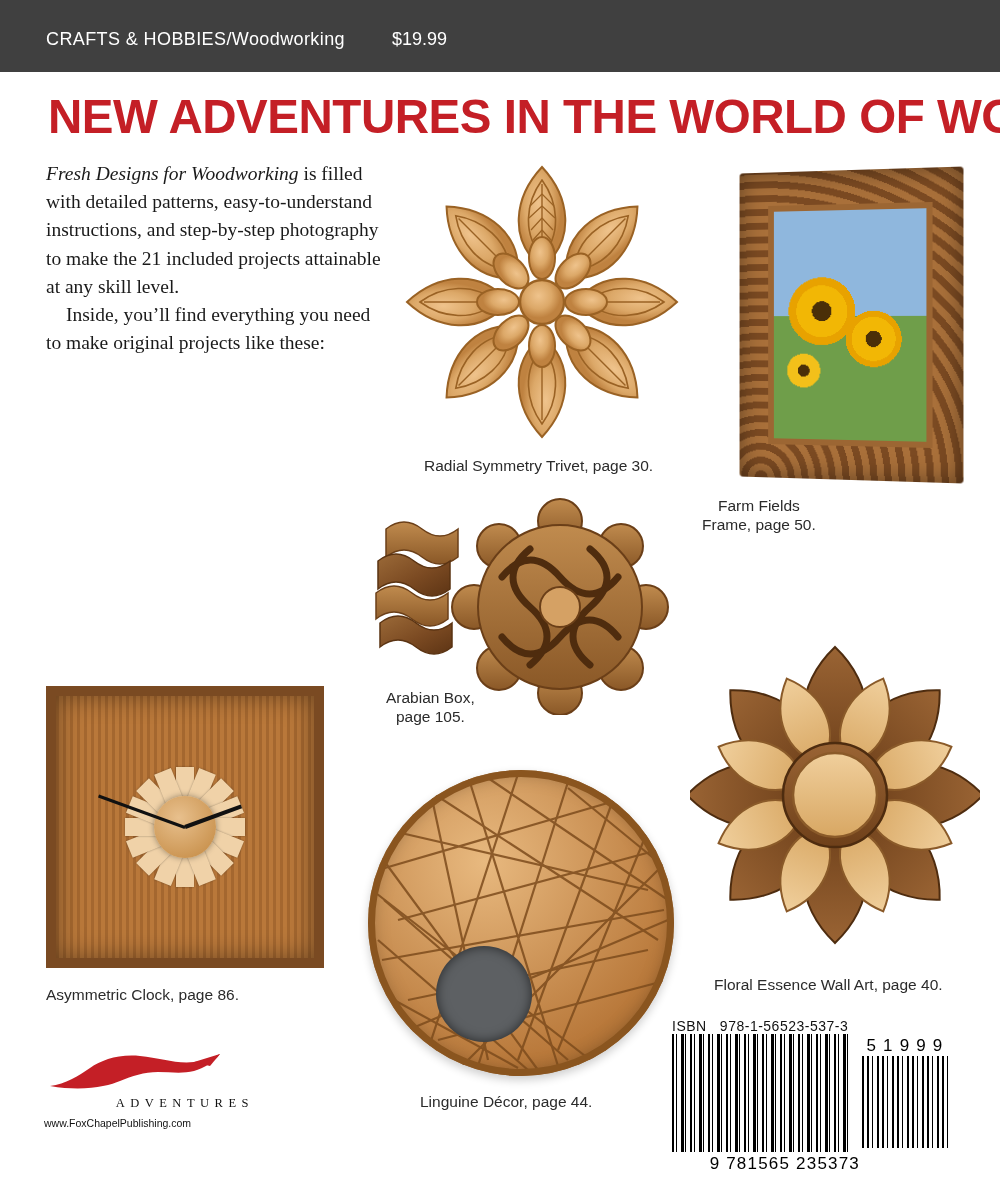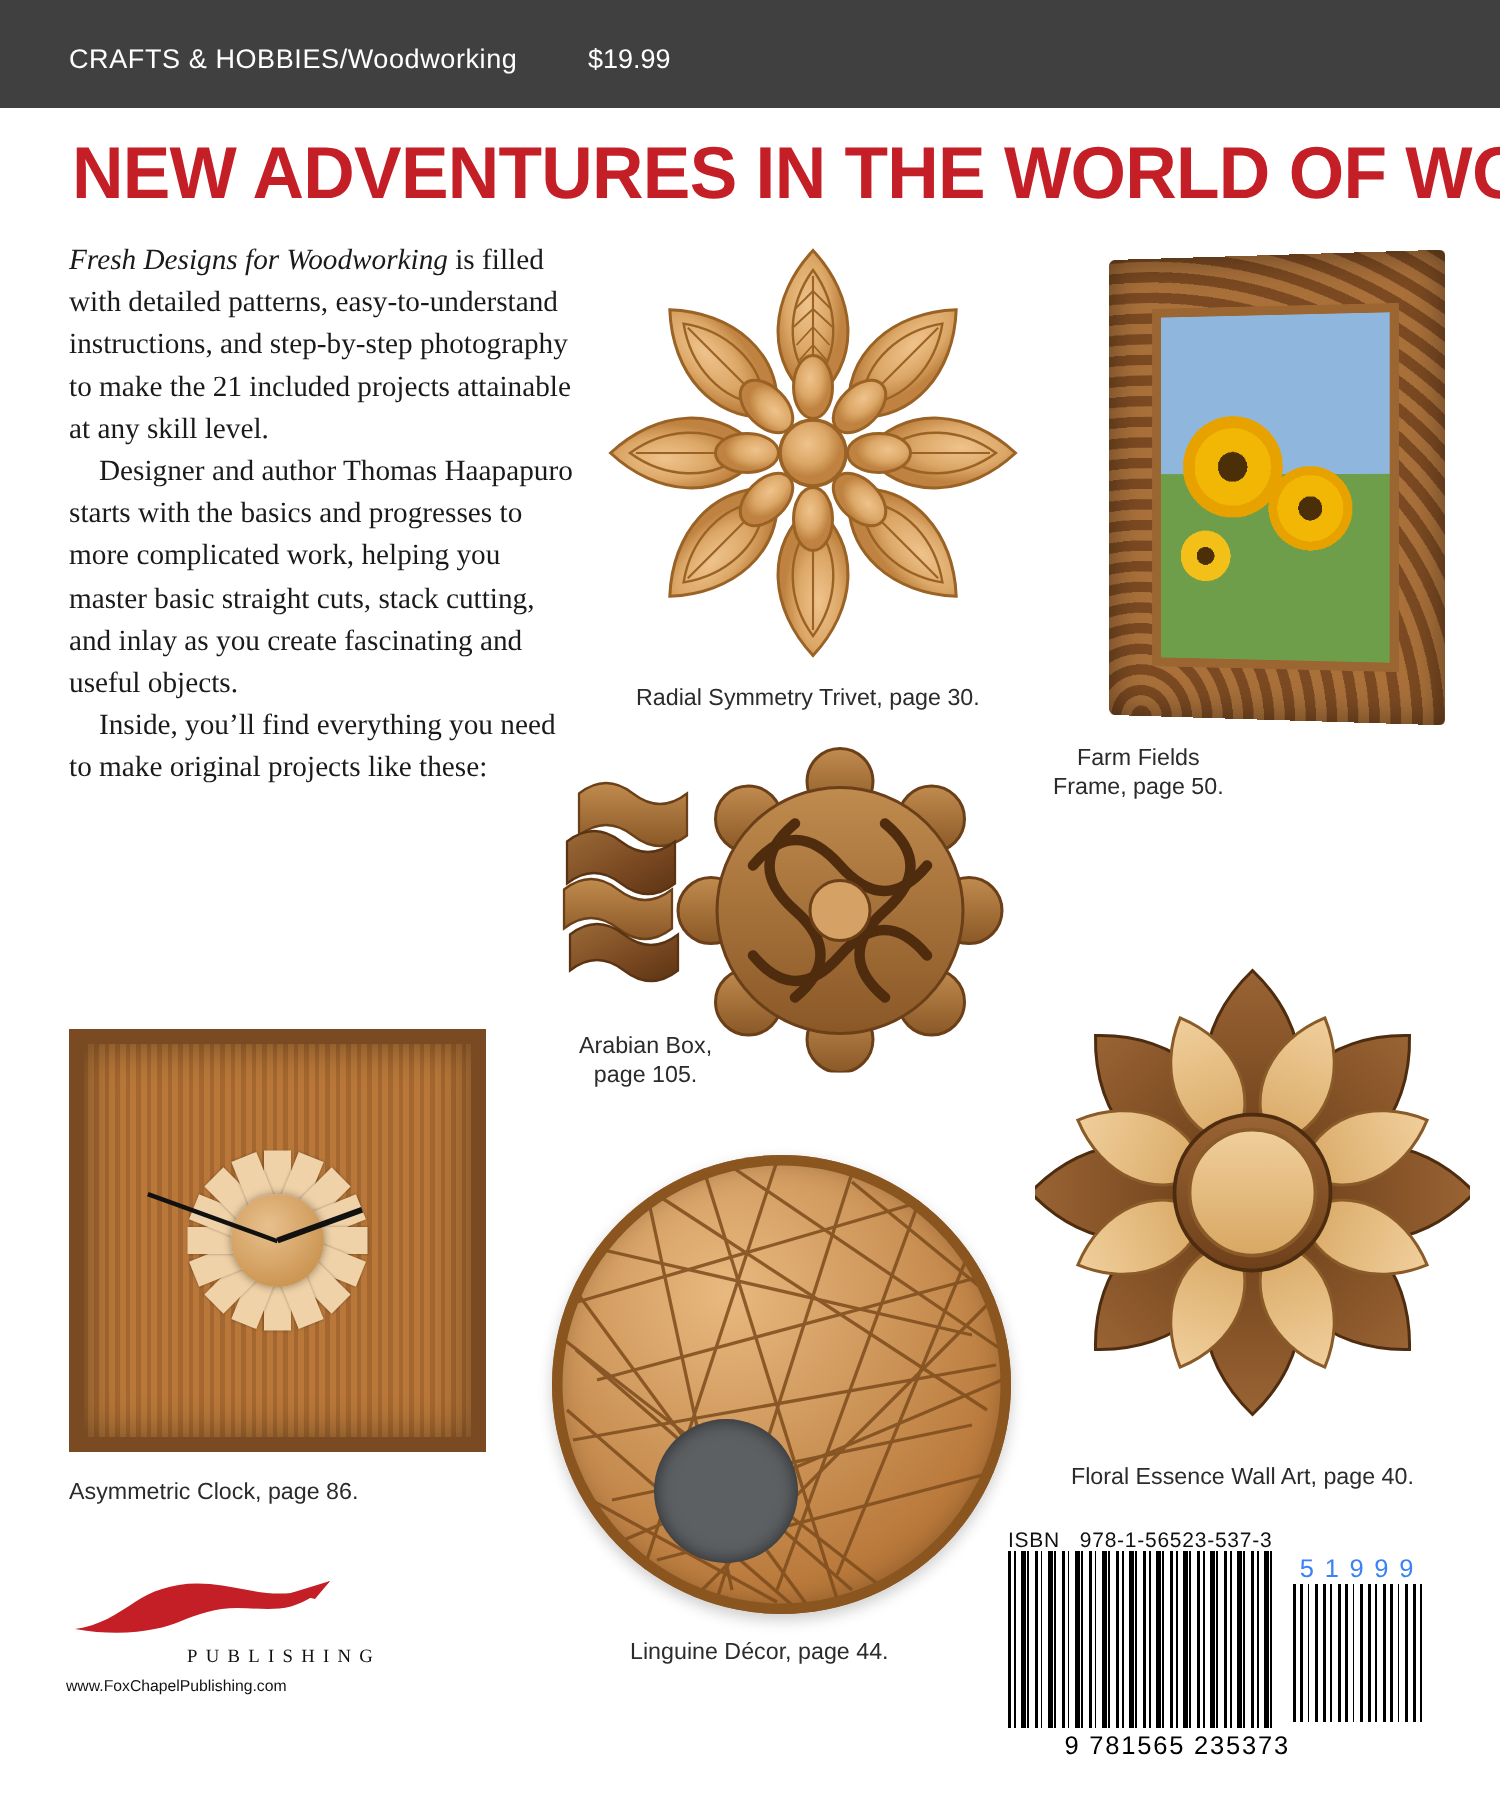--- a/index.html
+++ b/index.html
@@ -235,36 +235,35 @@
         #000 0 2px, #fff 2px 5px, #000 5px 7px, #fff 7px 10px,
         #000 10px 11px, #fff 11px 15px);
   }
   .barcode-addon-digits {
     position: absolute;
     left: 862px; top: 1036px;
     width: 86px;
     text-align: center;
     font-size: 17px;
     letter-spacing: 1.2px;
-    color: #3b82f6;
+    color: #000000;
   }
 </style>
 </head>
 <body>
 
 <div class="top-bar">
   <div class="top-bar-text">CRAFTS &amp; HOBBIES/Woodworking</div>
   <div class="top-bar-price">$19.99</div>
 </div>
 
 <div class="headline">NEW ADVENTURES IN THE WORLD OF WOOD</div>
 
 <div class="body-copy">
   <p><em>Fresh Designs for Woodworking</em><span> is filled with detailed patterns, easy-to-understand instructions, and step-by-step photography to make the 21 included projects attainable at any skill level.</span></p>
-  <p>Designer and author Thomas Haapapuro starts with the basics and progresses to more complicated work, helping you master basic straight cuts, stack cutting, and inlay as you create fascinating and useful objects.</p>
   <p>Inside, you’ll find everything you need to make original projects like these:</p>
 </div>
 
 <div class="art" id="art-trivet">
   <svg width="300" height="300" viewBox="0 0 300 300">
     <defs>
       <radialGradient id="woodA" cx="42%" cy="36%">
         <stop offset="0%" stop-color="#efc38c"></stop>
         <stop offset="60%" stop-color="#dca868"></stop>
         <stop offset="100%" stop-color="#bf8240"></stop>
@@ -500,21 +499,21 @@
     </g>
   </svg>
 </div>
 <div class="caption" style="left:714px; top:975px;">Floral Essence Wall Art, page 40.</div>
 
 <div class="logo-block">
   <svg width="190" height="44" viewBox="0 0 190 44">
     <path d="M6,36 C22,34 34,26 46,18 C58,10 74,4 96,6 C116,8 132,14 150,12 C160,11 168,8 176,4 C170,12 160,18 150,21 C138,24 126,22 114,22 C100,22 88,26 76,31 C64,36 40,42 6,36 Z" fill="#c41f26"></path>
     <path d="M150,12 L176,4 L166,16 Z" fill="#c41f26"></path>
   </svg>
-  <div class="logo-sub">PUBLISHING</div>
+  <div class="logo-sub">ADVENTURES</div>
   <div class="logo-url">www.FoxChapelPublishing.com</div>
 </div>
 
 <div class="isbn-text">
   <span>ISBN</span>
   &nbsp;
   <span>978-1-56523-537-3</span>
 </div>
 <div class="barcode-main"></div>
 <div class="barcode-main-digits">9 781565 235373</div>

